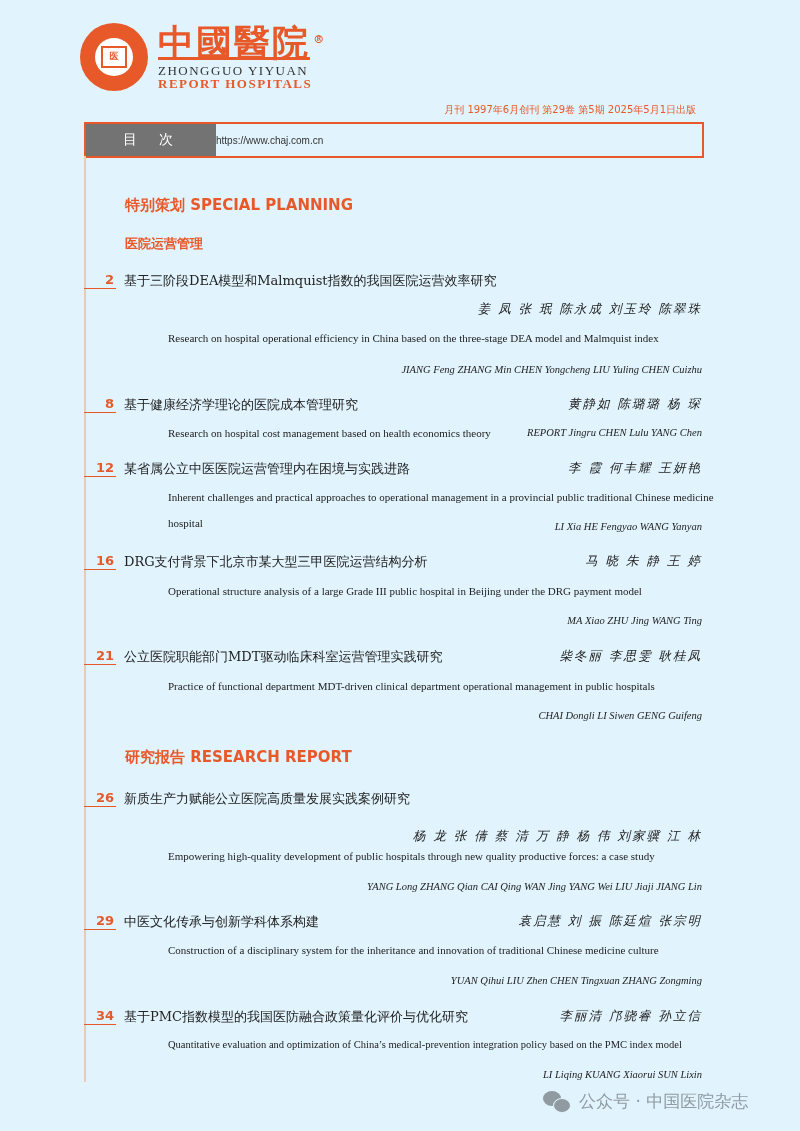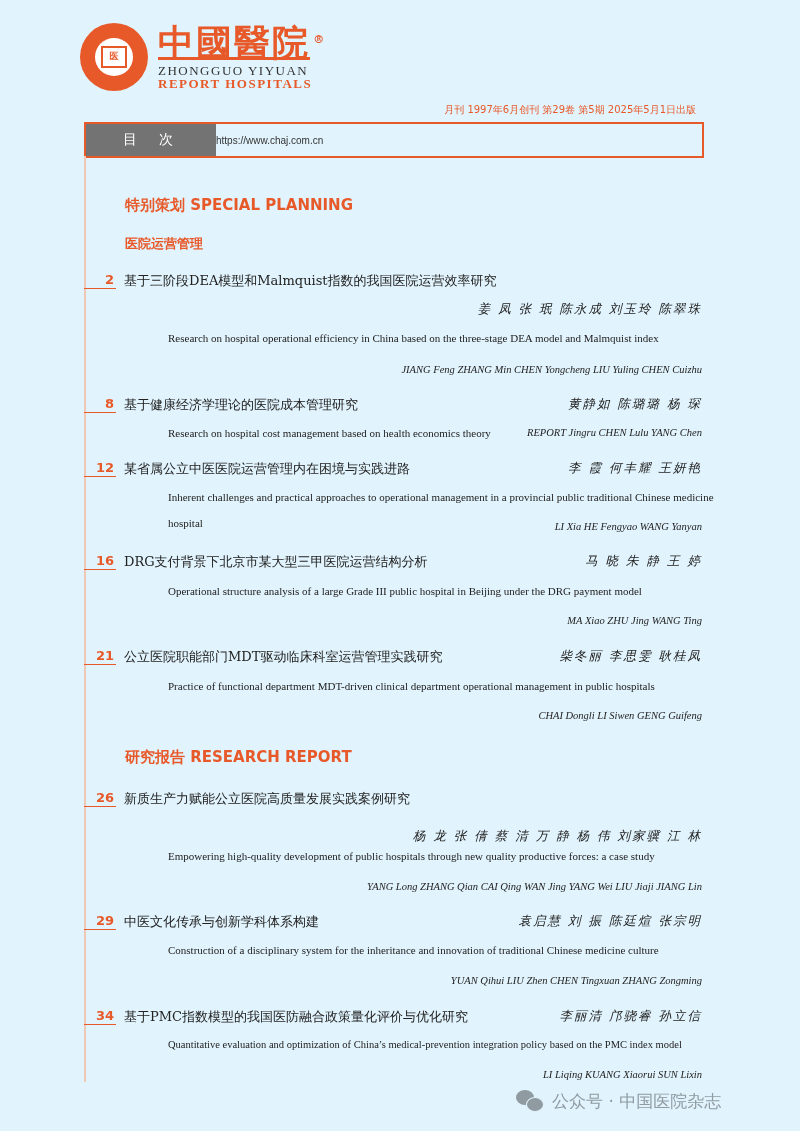--- a/index.html
+++ b/index.html
@@ -70,21 +70,21 @@
     font-family:"DejaVu Sans", sans-serif; font-weight:bold; color:#e8592a; font-size:13px;
   }
   .pg-line { position:absolute; left:0; top:16px; width:32px; height:1px; background:#e8592a; }
   .cn-title { position:absolute; left:40px; top:0; font-size:13px; color:#222; white-space:nowrap; }
   .cn-authors { position:absolute; right:0; font-size:12.5px; color:#222; white-space:nowrap; font-style:italic; letter-spacing:2px; }
   .en-title { position:absolute; left:40px; font-family:"Liberation Serif", serif; font-size:11px; color:#222; white-space:nowrap;margin-left:44px; }
   .en-title.wrap { white-space:normal; width:578px; line-height:26px; }
   .en-authors { position:absolute; right:0; font-family:"Liberation Serif", serif; font-style:italic; font-size:10.5px; color:#222; white-space:nowrap; }
 
   .watermark {
-    position:absolute; left:516px; top:1090px; display:flex; 
+    position:absolute; left:543px; top:1090px; display:flex; align-items:center;
     font-family:"DejaVu Sans", sans-serif; font-size:17px; color:#8f9aa1;
   }
   .wechat { width:28px; height:22px; position:relative; margin-right:8px; }
   .wechat .b1 { position:absolute; left:0; top:0; width:18px; height:15px; border-radius:50%; background:#8f9aa1; }
   .wechat .b2 { position:absolute; left:10px; top:7px; width:16px; height:13px; border-radius:50%; background:#8f9aa1; border:1px solid #e1f3fc; }
 </style>
 </head>
 <body>
 
 <div class="logo-wrap">

